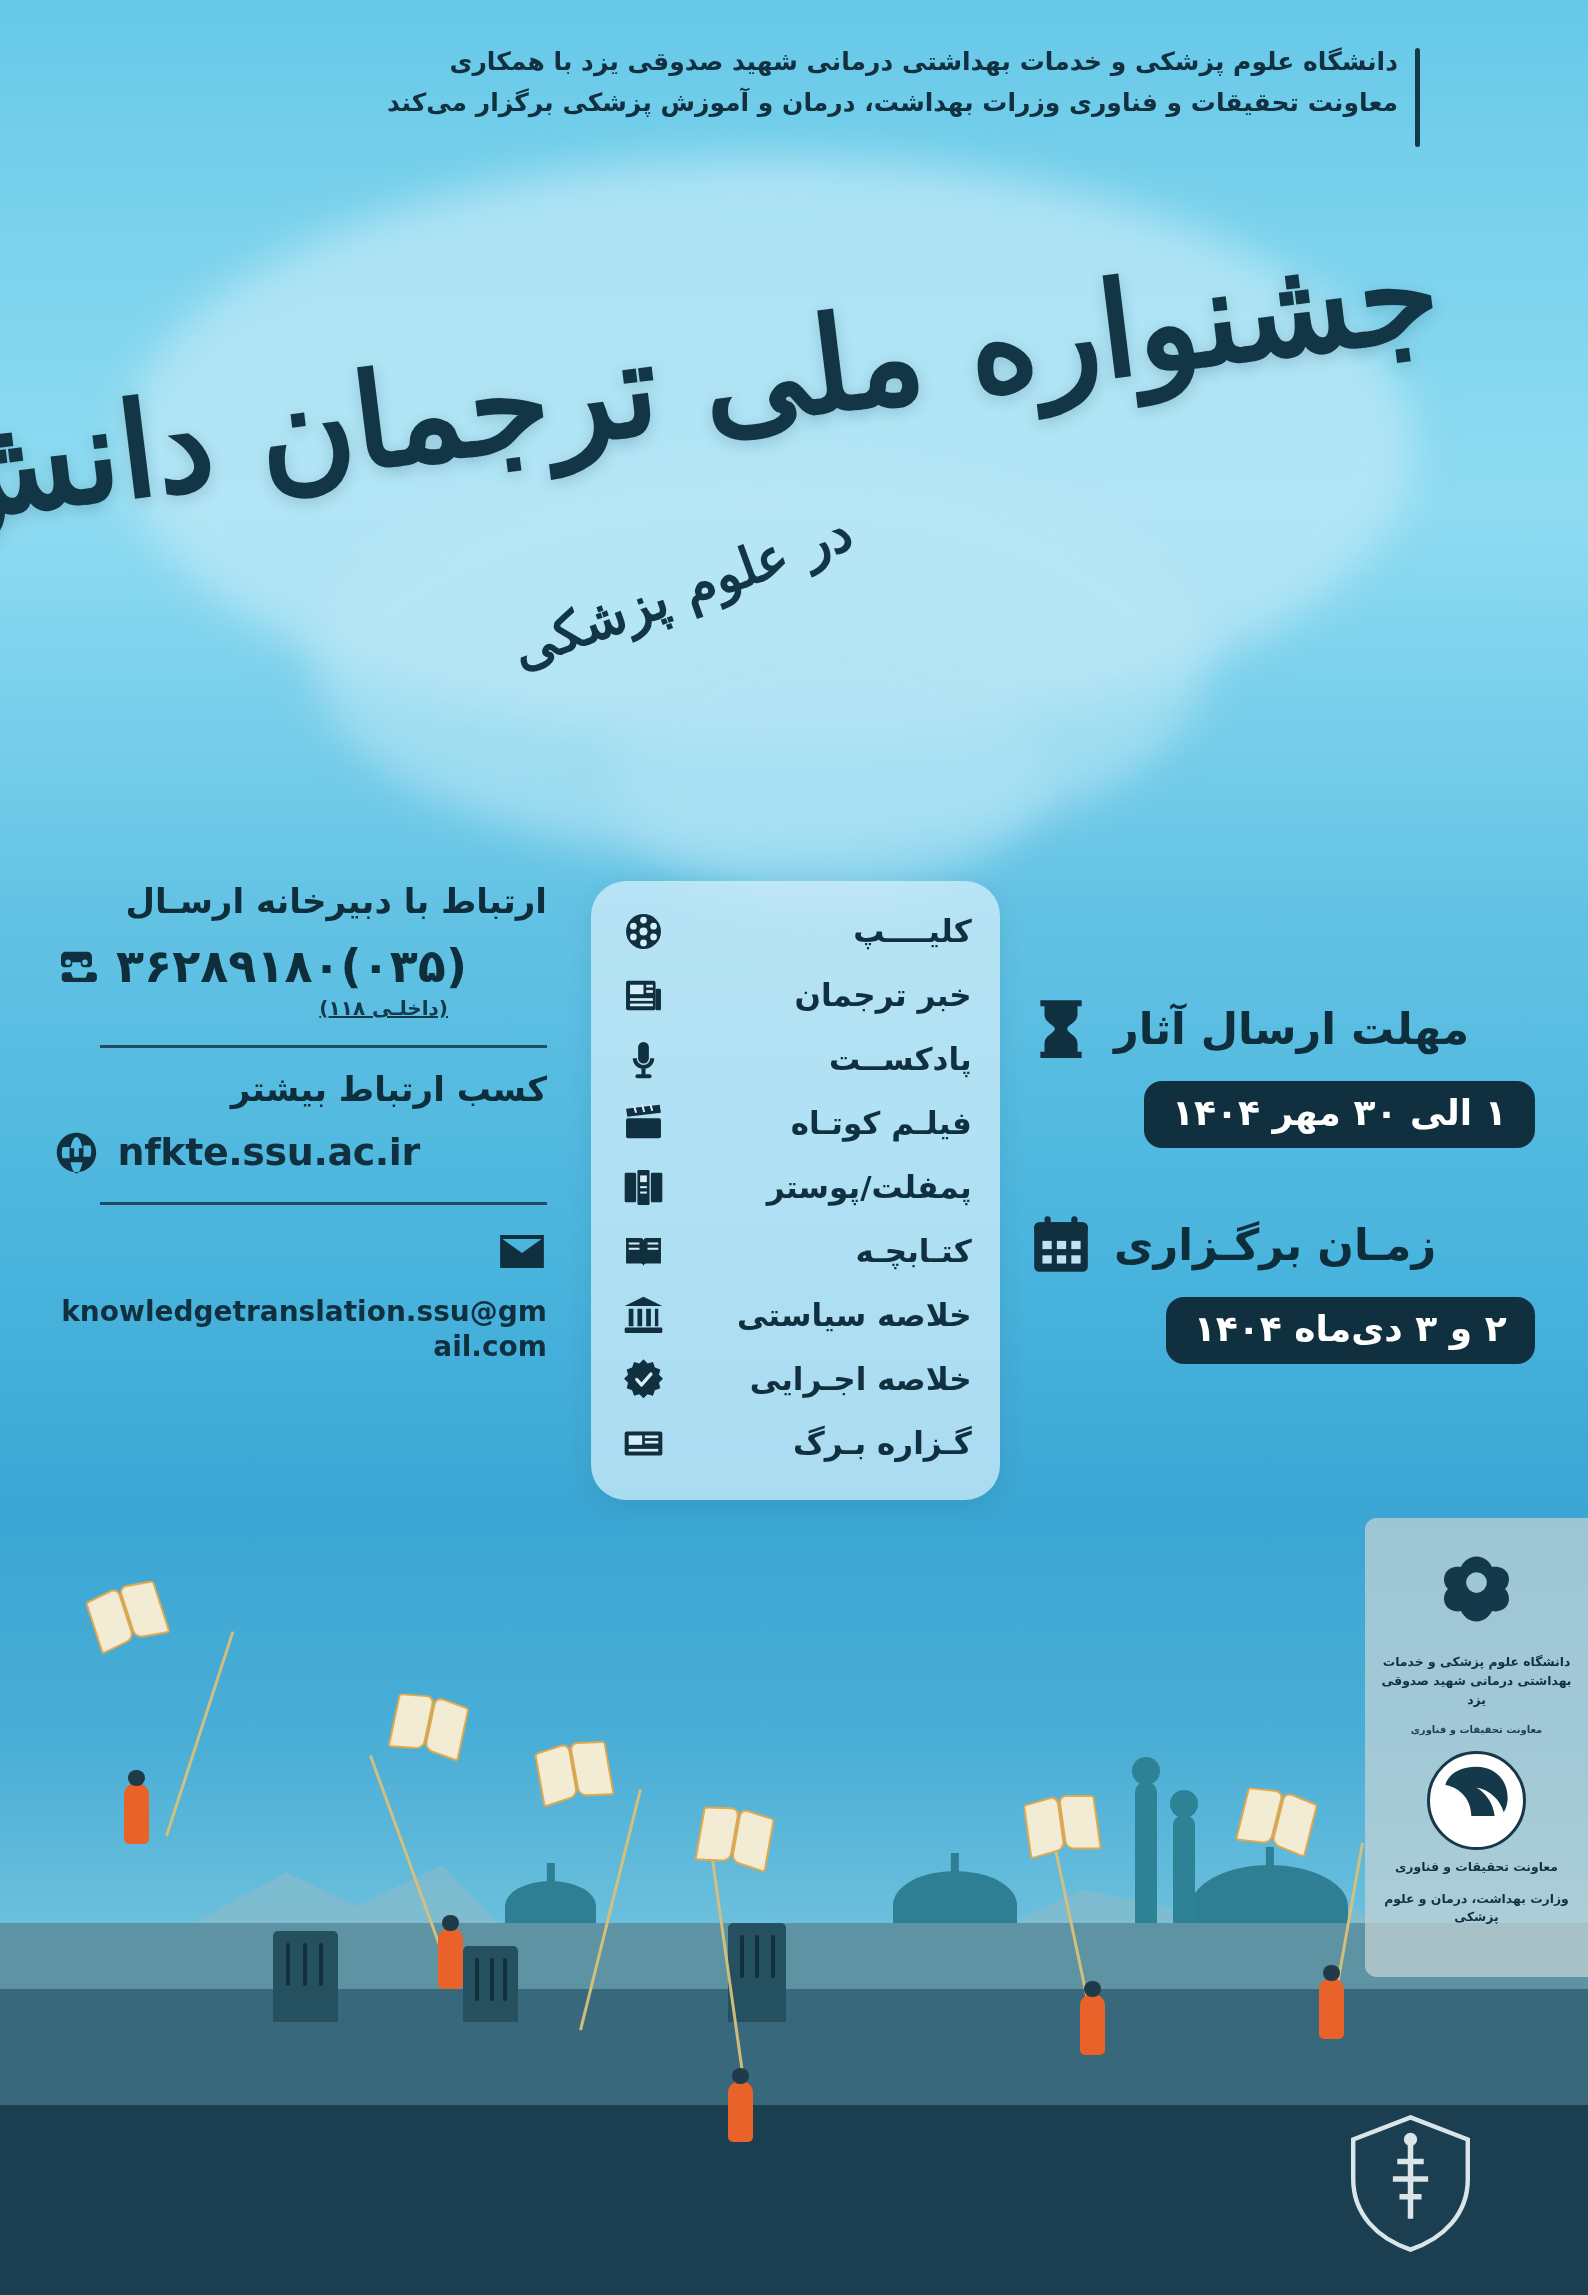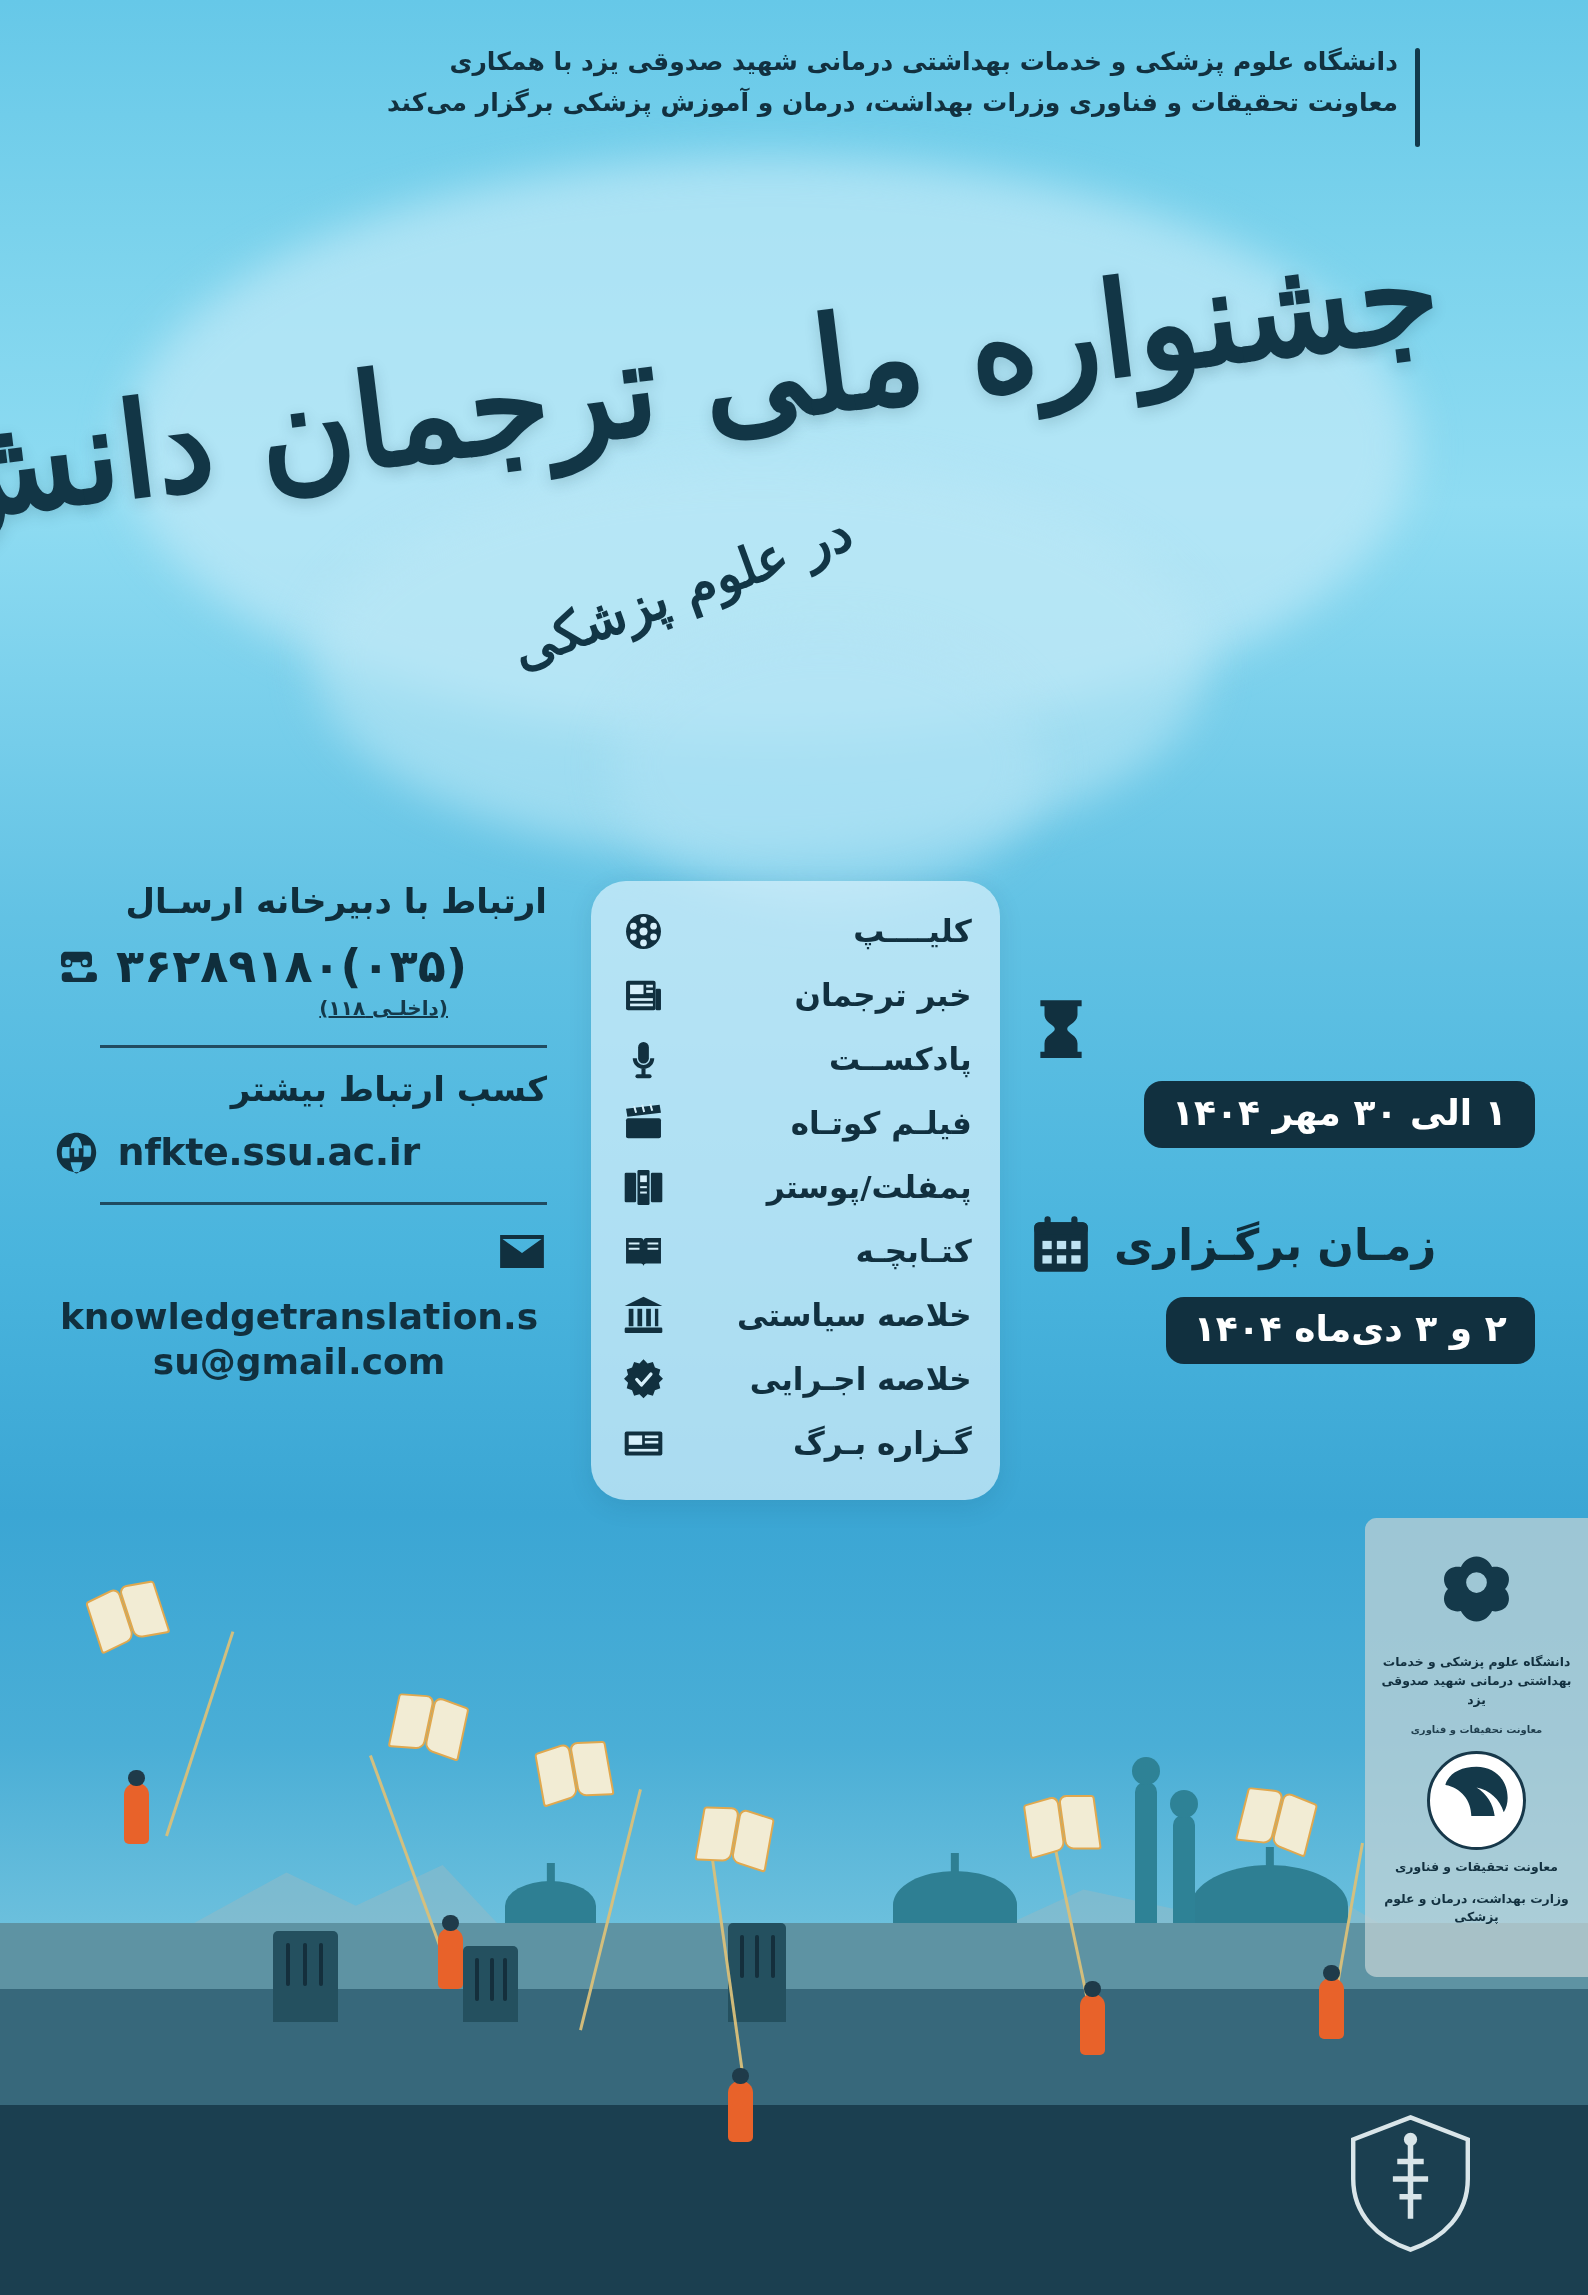--- a/index.html
+++ b/index.html
@@ -158,25 +158,25 @@
     margin-top: 5px;
   }
   .contact .web {
     font-size: 38px;
     font-weight: bold;
     color: #11303f;
     letter-spacing: -0.4px;
   }
   .contact .mail {
     margin-top: 18px;
-    font-size: 36px;
+    font-size: 28px;
     font-weight: bold;
     color: #11303f;
     direction: ltr;
-    text-align: center;
+    text-align: right;
     line-height: 1.25;
     word-break: break-all;
   }
   .icon-circle {
     width: 50px; height: 50px;
     display: flex; align-items: center; justify-content: center;
     color: #11303f;
   }
   .icon-circle svg { width: 45px; height: 45px; fill: #11303f; }
   .mail-icon { margin-bottom: 10px; }
@@ -621,20 +621,21 @@
 
   <div class="dates">
 
     <div class="date-block">
       <div class="date-head">
         <span class="glyph">
           <svg viewBox="0 0 64 64">
               <path d="M12 4h40v6H12V4zm0 50h40v6H12v-6zM16 10h32v8c0 8-10 10-10 14s10 6 10 14v8H16v-8c0-8 10-10 10-14s-10-6-10-14v-8z"></path>
             </svg>
         </span>
+        <span class="t">مهلت ارسال آثار</span>
       </div>
       <div class="pill">۱ الی ۳۰ مهر ۱۴۰۴</div>
     </div>
 
     <div class="date-block">
       <div class="date-head">
         <span class="glyph">
           <svg viewBox="0 0 64 64">
               <rect x="6" y="10" width="52" height="48" rx="5"></rect>
               <rect x="6" y="10" width="52" height="12" rx="5"></rect>

